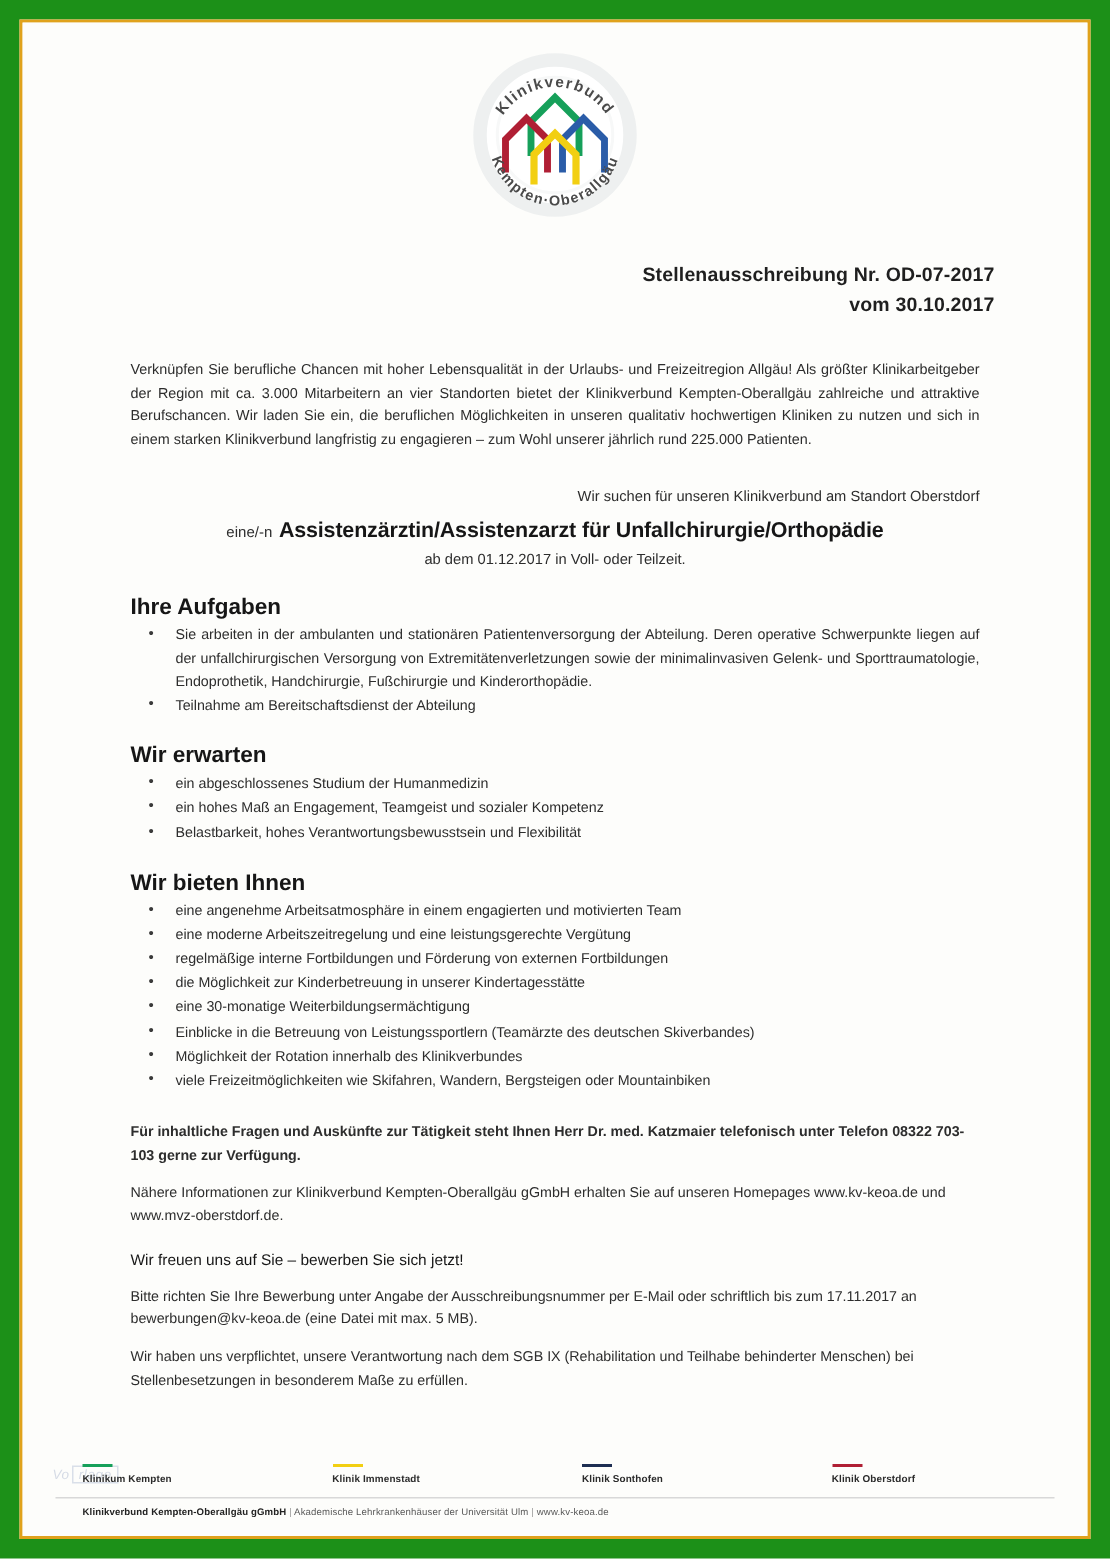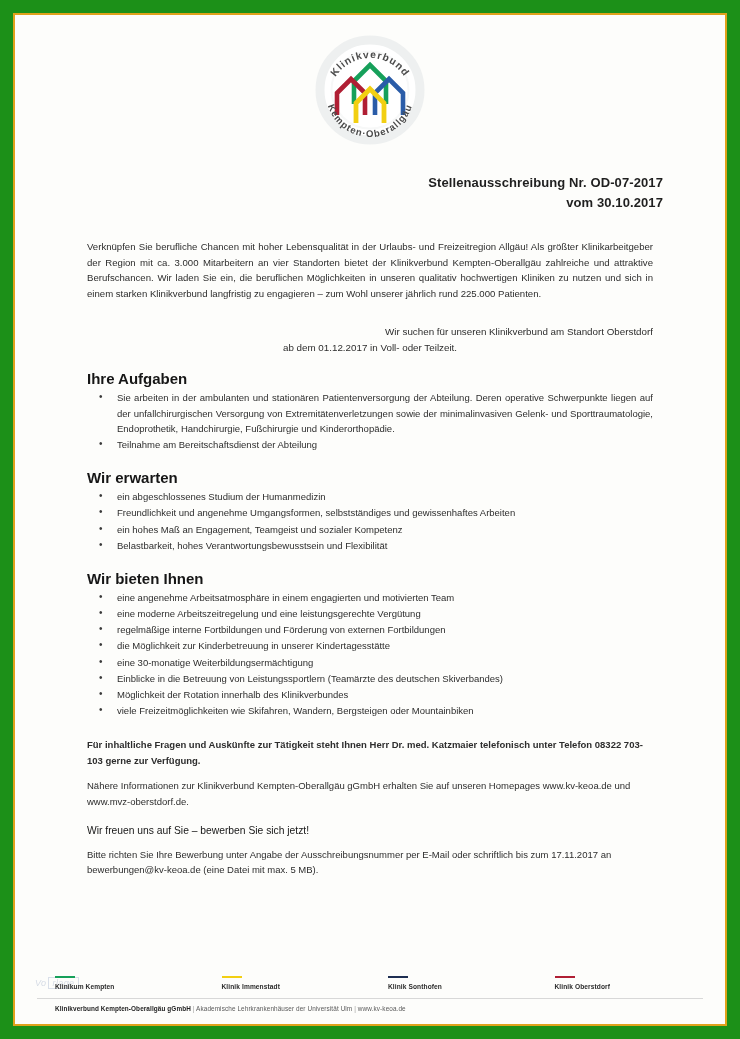--- a/index.html
+++ b/index.html
@@ -255,32 +255,35 @@
       <div class="doc-meta">
         <div>Stellenausschreibung Nr. OD-07-2017</div>
         <div>vom 30.10.2017</div>
       </div>
 
       <div class="content">
 
         <p class="intro">Verknüpfen Sie berufliche Chancen mit hoher Lebensqualität in der Urlaubs- und Freizeitregion Allgäu! Als größter Klinikarbeitgeber der Region mit ca. 3.000 Mitarbeitern an vier Standorten bietet der Klinikverbund Kempten-Oberallgäu zahlreiche und attraktive Berufschancen. Wir laden Sie ein, die beruflichen Möglichkeiten in unseren qualitativ hochwertigen Kliniken zu nutzen und sich in einem starken Klinikverbund langfristig zu engagieren – zum Wohl unserer jährlich rund 225.000 Patienten.</p>
 
         <div class="center-line">Wir suchen für unseren Klinikverbund am Standort Oberstdorf</div>
+        <div class="job-title-line">
+          <span class="job-prefix">eine/-n</span>
+          <span class="job-title">Assistenzärztin/Assistenzarzt für Unfallchirurgie/Orthopädie</span>
+        </div>
         <div class="job-sub">ab dem 01.12.2017 in Voll- oder Teilzeit.</div>
 
         <h2 class="section-heading">Ihre Aufgaben</h2>
         <ul class="bullets">
           <li class="justified">Sie arbeiten in der ambulanten und stationären Patientenversorgung der Abteilung. Deren operative Schwerpunkte liegen auf der unfallchirurgischen Versorgung von Extremitätenverletzungen sowie der minimalinvasiven Gelenk- und Sporttraumatologie, Endoprothetik, Handchirurgie, Fußchirurgie und Kinderorthopädie.</li>
           <li>Teilnahme am Bereitschaftsdienst der Abteilung</li>
         </ul>
 
         <h2 class="section-heading">Wir erwarten</h2>
         <ul class="bullets">
           <li>ein abgeschlossenes Studium der Humanmedizin</li>
-          <li>Freundlichkeit und angenehme Umgangsformen, selbstständiges und gewissenhaftes Arbeiten</li>
           <li>ein hohes Maß an Engagement, Teamgeist und sozialer Kompetenz</li>
           <li>Belastbarkeit, hohes Verantwortungsbewusstsein und Flexibilität</li>
         </ul>
 
         <h2 class="section-heading">Wir bieten Ihnen</h2>
         <ul class="bullets">
           <li>eine angenehme Arbeitsatmosphäre in einem engagierten und motivierten Team</li>
           <li>eine moderne Arbeitszeitregelung und eine leistungsgerechte Vergütung</li>
           <li>regelmäßige interne Fortbildungen und Förderung von externen Fortbildungen</li>
           <li>die Möglichkeit zur Kinderbetreuung in unserer Kindertagesstätte</li>
@@ -288,20 +291,21 @@
           <li>Einblicke in die Betreuung von Leistungssportlern (Teamärzte des deutschen Skiverbandes)</li>
           <li>Möglichkeit der Rotation innerhalb des Klinikverbundes</li>
           <li>viele Freizeitmöglichkeiten wie Skifahren, Wandern, Bergsteigen oder Mountainbiken</li>
         </ul>
 
         <p class="para first">Für inhaltliche Fragen und Auskünfte zur Tätigkeit steht Ihnen Herr Dr. med. Katzmaier telefonisch unter Telefon 08322 703-103 gerne zur Verfügung.</p>
         <p class="para">Nähere Informationen zur Klinikverbund Kempten-Oberallgäu gGmbH erhalten Sie auf unseren Homepages www.kv-keoa.de und www.mvz-oberstdorf.de.</p>
 
         <p class="cta">Wir freuen uns auf Sie – bewerben Sie sich jetzt!</p>
         <p class="para">Bitte richten Sie Ihre Bewerbung unter Angabe der Ausschreibungsnummer per E-Mail oder schriftlich bis zum 17.11.2017 an bewerbungen@kv-keoa.de (eine Datei mit max. 5 MB).</p>
+        <p class="para">Wir haben uns verpflichtet, unsere Verantwortung nach dem SGB IX (Rehabilitation und Teilhabe behinderter Menschen) bei Stellenbesetzungen in besonderem Maße zu erfüllen.</p>
 
       </div>
 
       <div class="watermark">
         <span>Vo</span><span class="wm-box">rlage</span>
       </div>
 
       <div class="footer">
         <div class="clinic-row">
           <div class="clinic">

